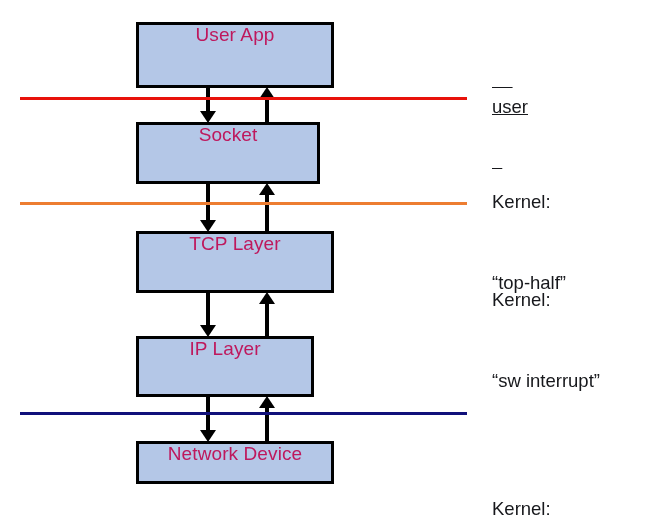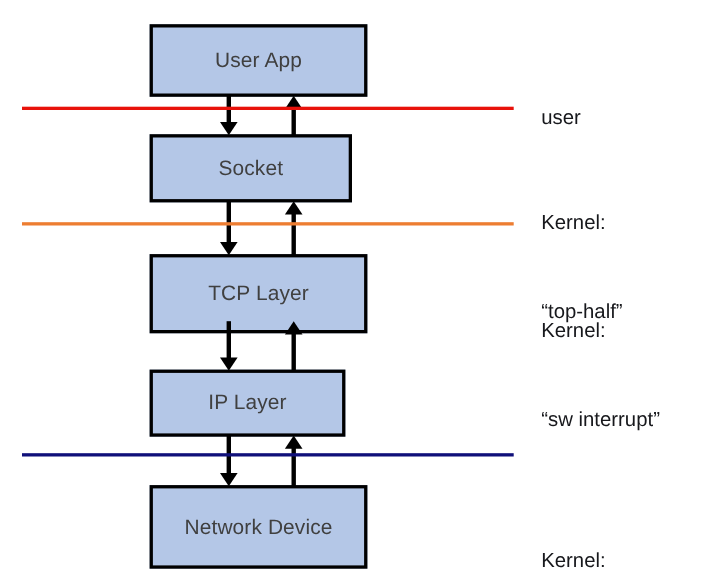--- a/index.html
+++ b/index.html
@@ -18,23 +18,23 @@
     overflow: hidden;
   }
 
   
   .node-box {
     position: absolute;
     box-sizing: border-box;
     background: #b4c7e7;
     border: 3px solid #000000;
     display: flex;
-    align-items: center;
+    align-items: flex-start;
     justify-content: center;
-    color: #404040;
+    color: #be185d;
     font-size: 19px;
     line-height: 1;
     letter-spacing: 0.1px;
     white-space: nowrap;
   }
 
   
   .arrow {
     position: absolute;
   }
@@ -80,29 +80,29 @@
 <div id="canvas">
 
   <div class="node-box" style="left:136px; top:22px; width:198px; height:66px;">
     <span>User App</span>
   </div>
 
   <div class="node-box" style="left:136px; top:122px; width:184px; height:62px;">
     <span>Socket</span>
   </div>
 
-  <div class="node-box" style="left:136px; top:231px; width:198px; height:72px;">
+  <div class="node-box" style="left:136px; top:231px; width:198px; height:62px;">
     <span>TCP Layer</span>
   </div>
 
   <div class="node-box" style="left:136px; top:336px; width:178px; height:61px;">
     <span>IP Layer</span>
   </div>
 
-  <div class="node-box" style="left:136px; top:441px; width:198px; height:76px;">
+  <div class="node-box" style="left:136px; top:441px; width:198px; height:43px;">
     <span>Network Device</span>
   </div>
 
   <div class="arrow down" style="left:199px; top:87px; width:18px; height:36px;">
     <div class="shaft"></div>
     <div class="head"></div>
   </div>
   <div class="arrow up" style="left:258px; top:87px; width:18px; height:36px;">
     <div class="shaft"></div>
     <div class="head"></div>
@@ -132,21 +132,21 @@
   </div>
   <div class="arrow up" style="left:258px; top:396px; width:18px; height:46px;">
     <div class="shaft"></div>
     <div class="head"></div>
   </div>
 
   <div class="boundary-line" style="left:20px; top:97px; width:447px; background:#e8120b;"></div>
   <div class="boundary-line" style="left:20px; top:202px; width:447px; background:#ed7d31;"></div>
   <div class="boundary-line" style="left:20px; top:412px; width:447px; background:#10107a;"></div>
 
-  <div class="side-label" style="left:492px; top:39px;">
+  <div class="side-label" style="left:492px; top:39px;text-decoration:underline;">
     <div>user</div>
   </div>
 
   <div class="side-label" style="left:492px; top:134px;">
     <div>Kernel:</div>
     <div>“top-half”</div>
   </div>
 
   <div class="side-label" style="left:492px; top:232px;">
     <div>Kernel:</div>

